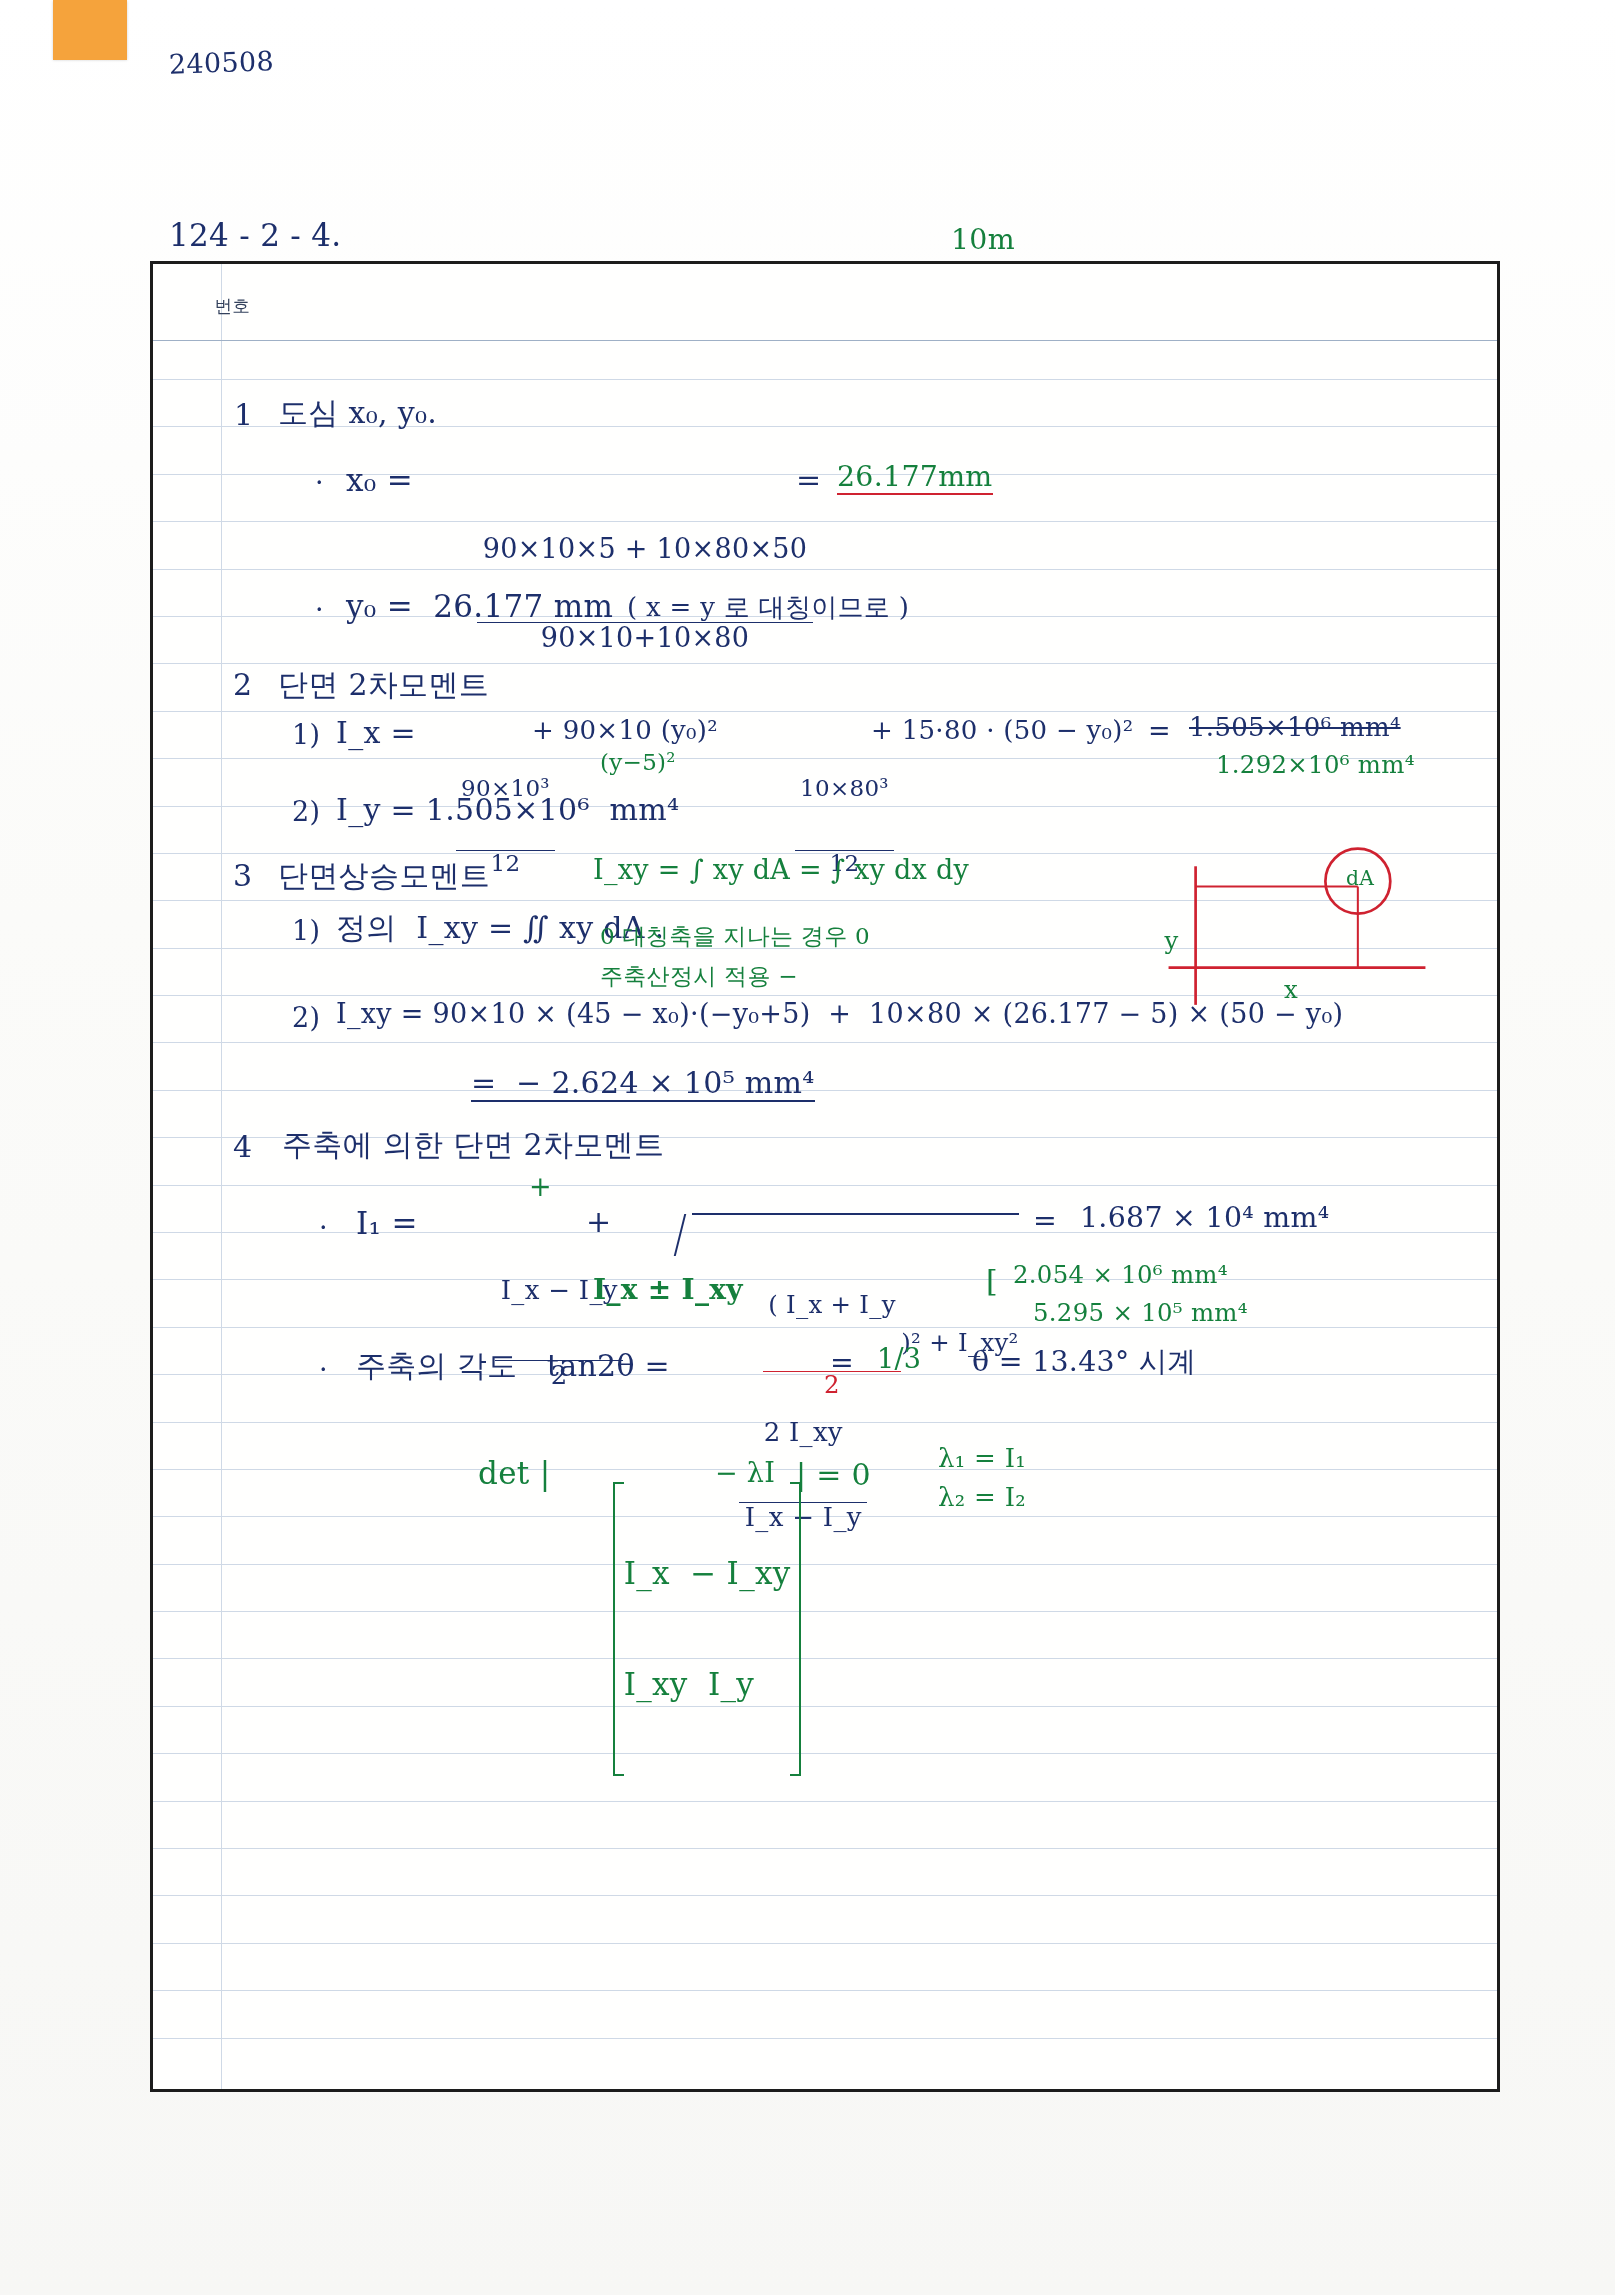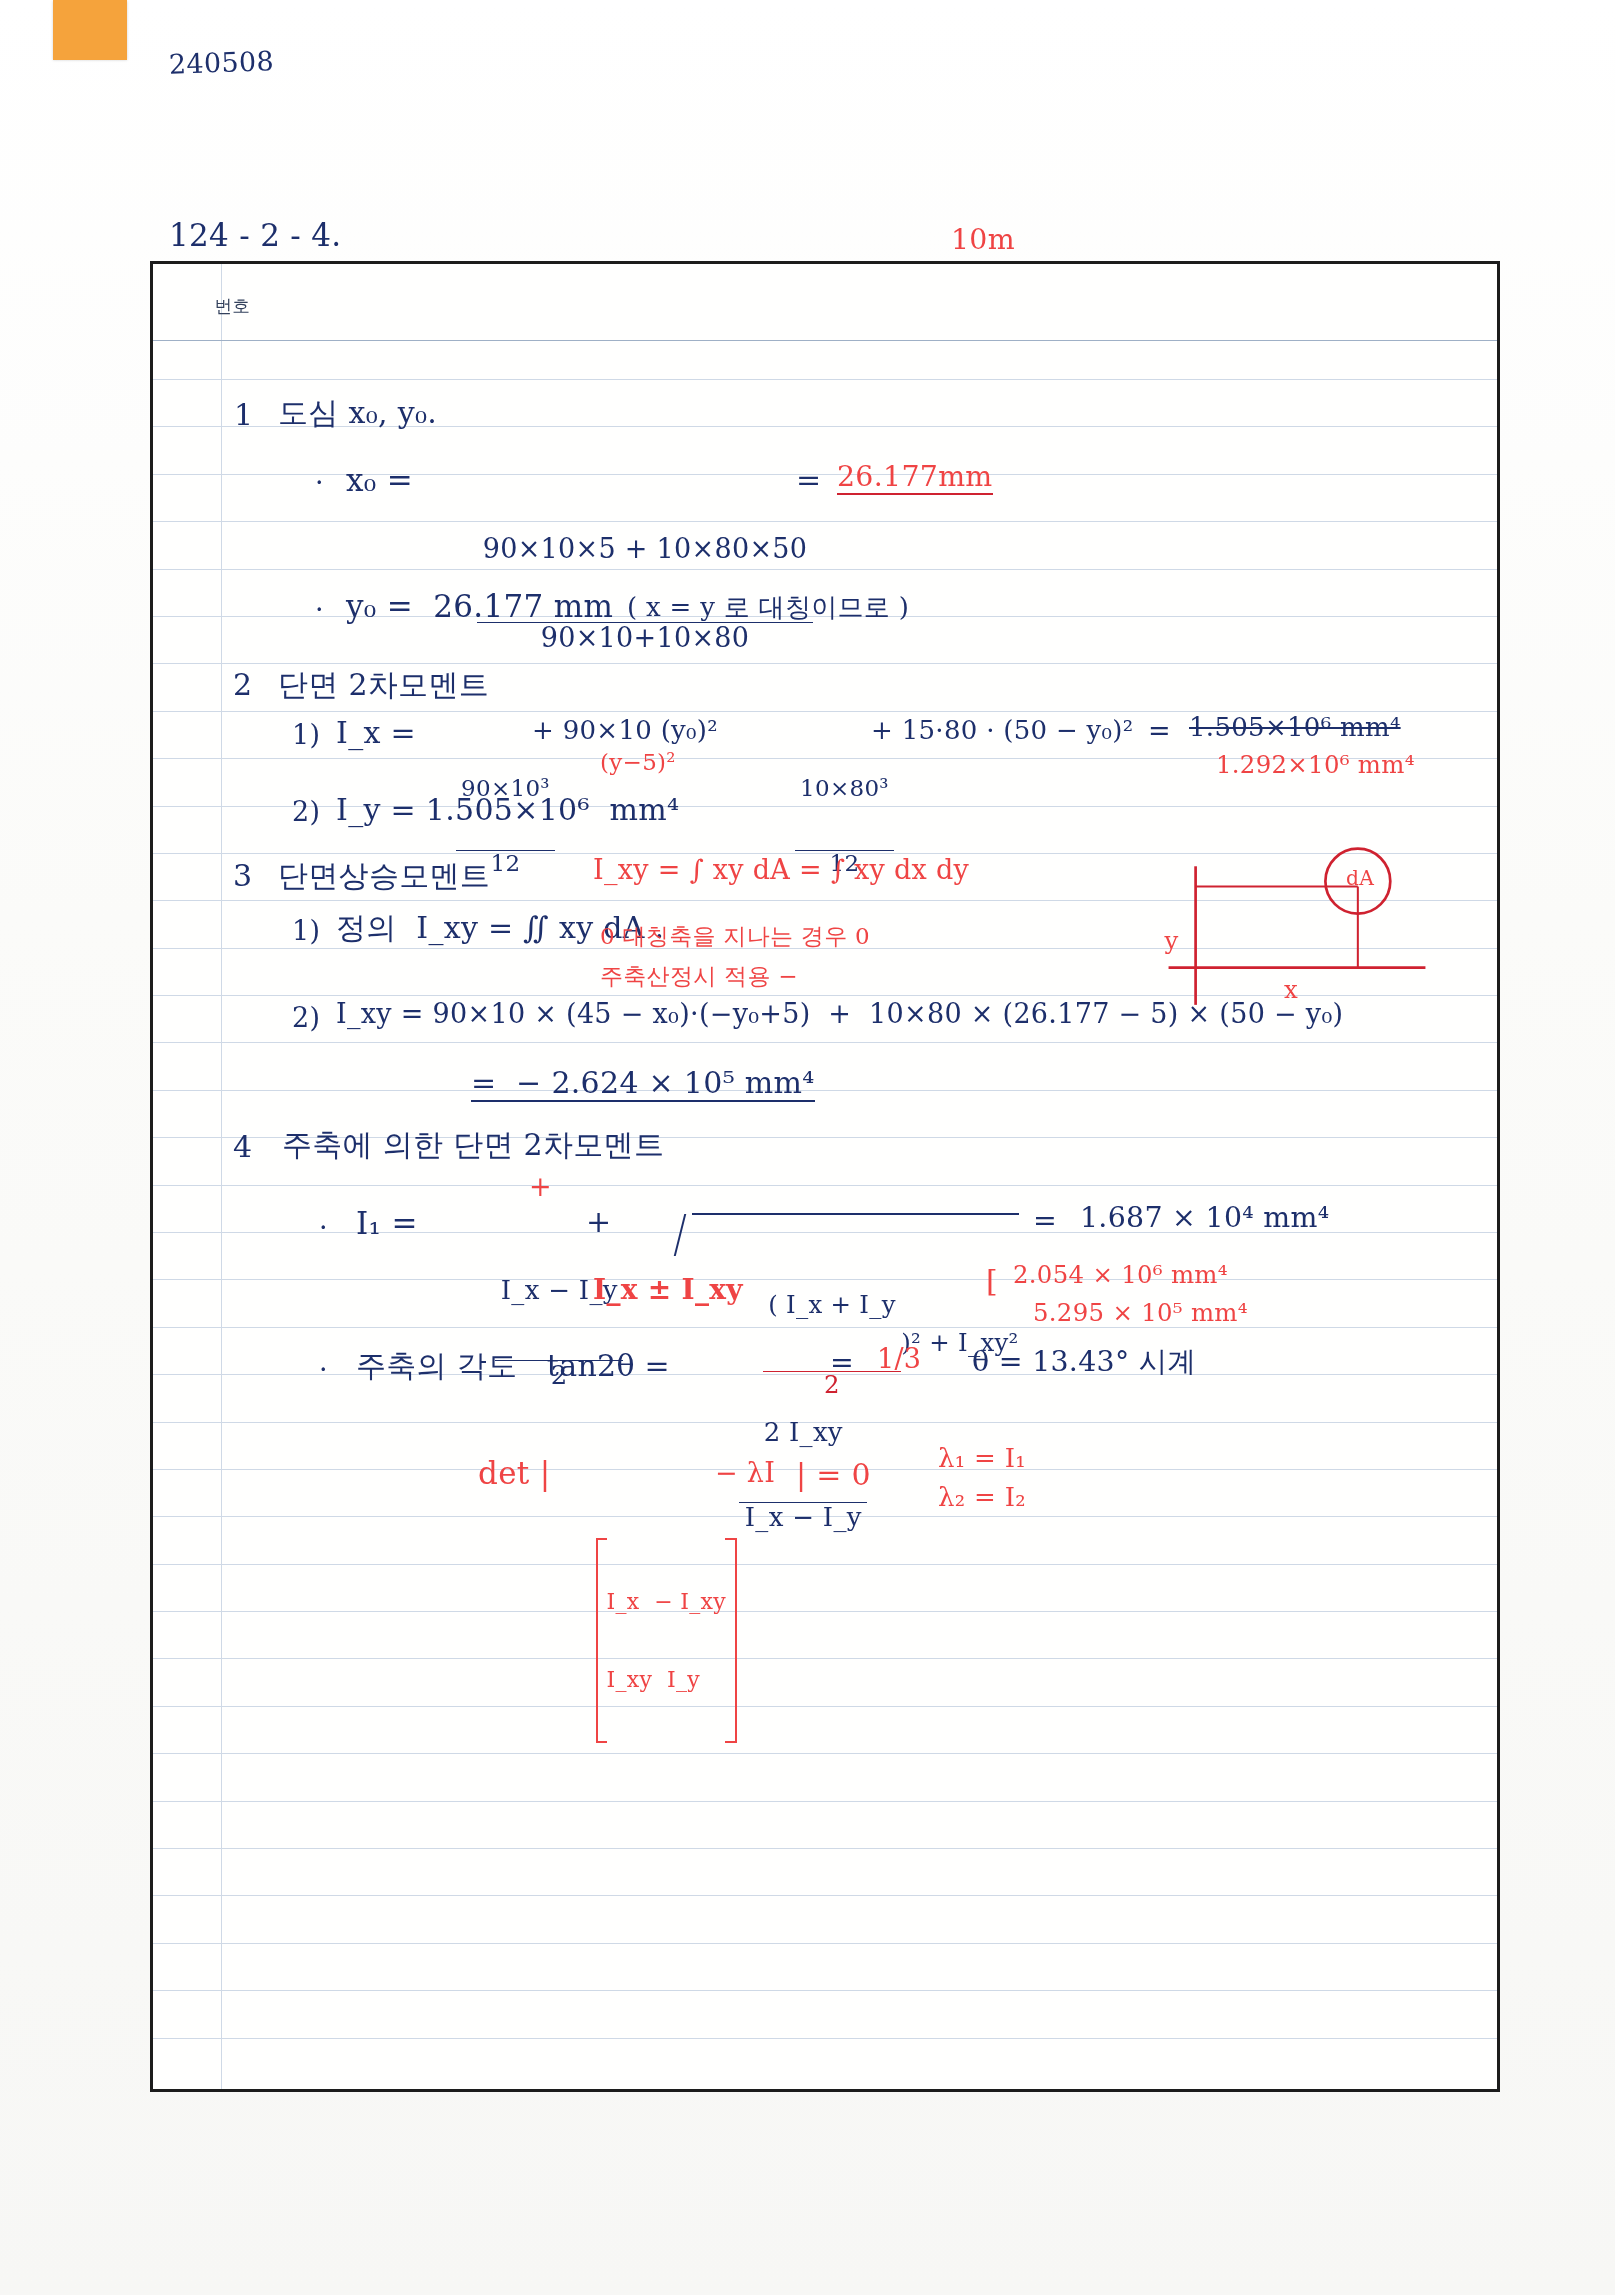--- a/index.html
+++ b/index.html
@@ -26,21 +26,21 @@
 
   
   .hw{
     position:absolute;
     font-family:"DejaVu Serif",serif;
     color:#1b2a5e;
     white-space:pre;
     letter-spacing:0.3px;
   }
   .blue{color:#1d2f6b;}
-  .red{color:#ef4444;}
+  .red{color:#15803d;}
 
   
   .sheet{
     position:absolute;left:150px;top:261px;width:1344px;height:1825px;
     border:3.4px solid #1c1c1c;
     background:#fffffe;
   }
   .sheet .rules{position:absolute;inset:0;overflow:hidden;}
   .rule{position:absolute;left:0;right:0;height:0.7px;background:#cfd9e6;}
   .margin-line{
@@ -255,21 +255,21 @@
       <span class="frac">
         <span class="num">2 I_xy</span>
         <span class="den">I_x − I_y</span>
       </span>
     </div>
     <div class="hw blue" style="left:677px;top:1082px;font-size:28.4px;">=</div>
     <div class="hw red" style="left:724px;top:1079px;font-size:27px;">1/3</div>
     <div class="hw blue" style="left:819px;top:1079px;font-size:28.4px;">θ = 13.43° 시계</div>
 
     <div class="hw red" style="left:325px;top:1191px;font-size:31px;">det |</div>
-    <div class="hw red" style="left:399px;top:1249px;font-size:22px;">
+    <div class="hw red" style="left:399px;top:1182px;font-size:31px;">
       <span class="mtx">
         <span class="mrow"><span>I_x</span>&nbsp;&nbsp;<span>− I_xy</span></span>
         <span class="mrow"><span>I_xy</span>&nbsp;&nbsp;<span>I_y</span></span>
       </span>
     </div>
     <div class="hw red" style="left:562px;top:1193px;font-size:27px;">− λI</div>
     <div class="hw red" style="left:643px;top:1193px;font-size:30px;">| = 0</div>
     <div class="hw red" style="left:785px;top:1179px;font-size:26px;">λ₁ = I₁</div>
     <div class="hw red" style="left:785px;top:1218px;font-size:26px;">λ₂ = I₂</div>
 

